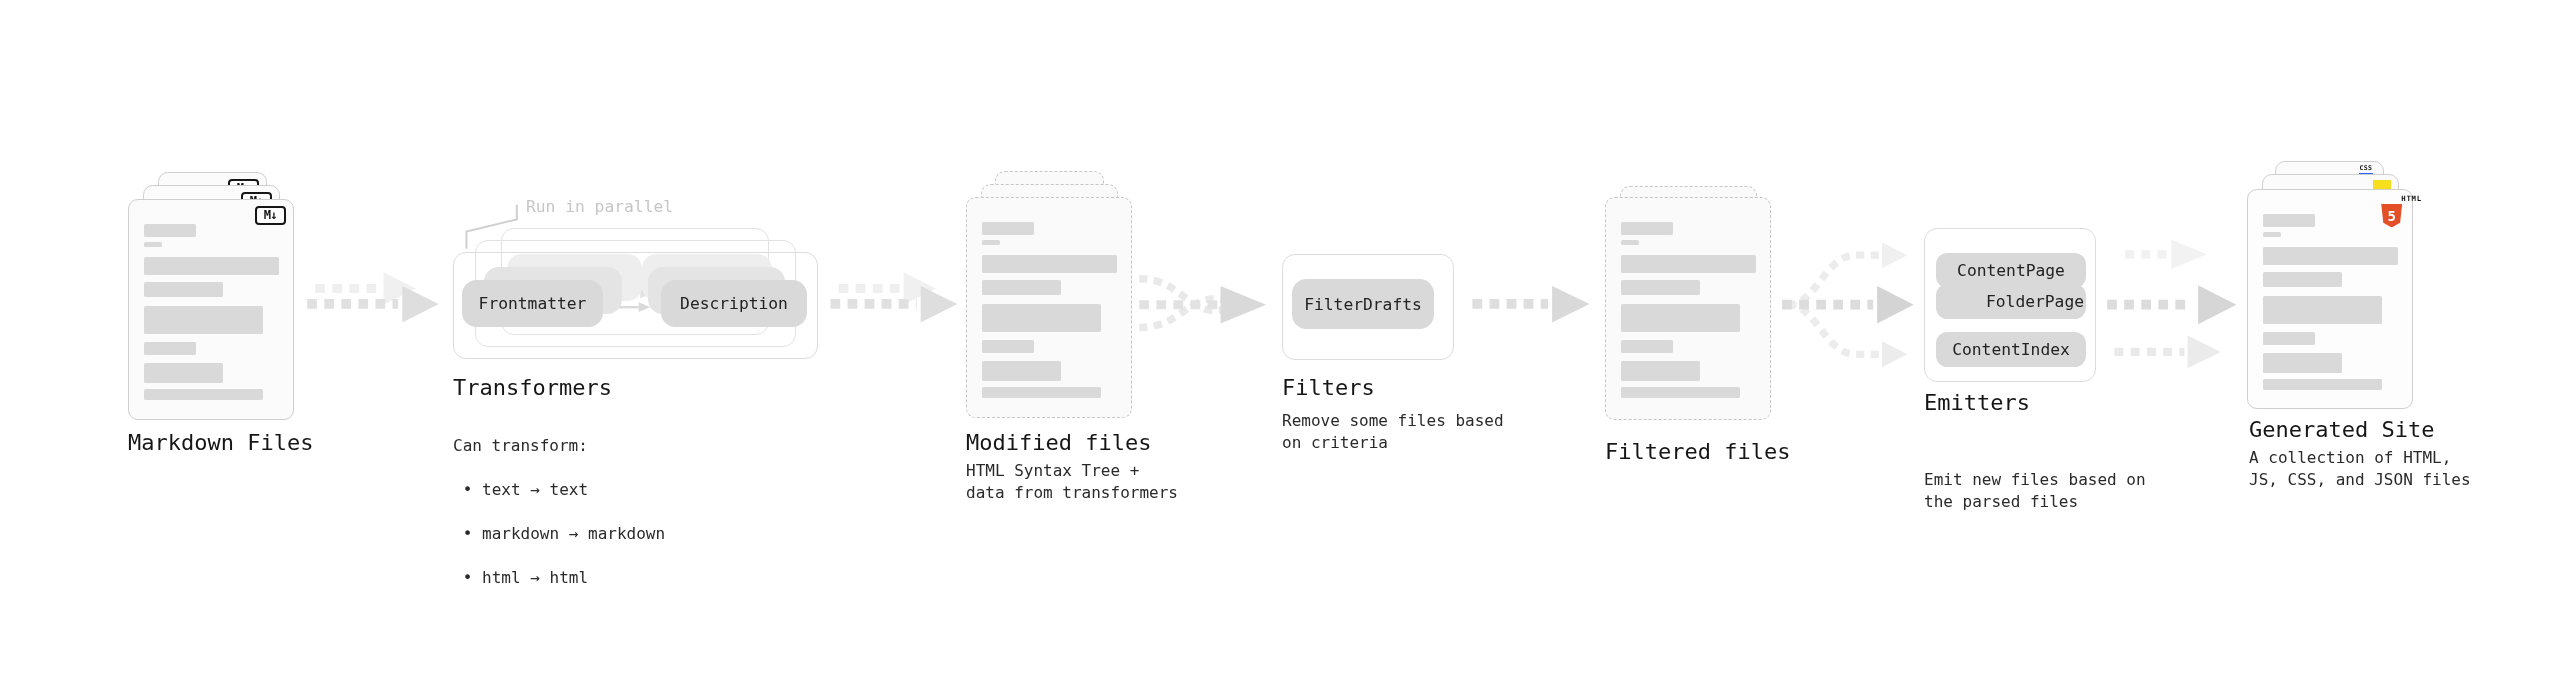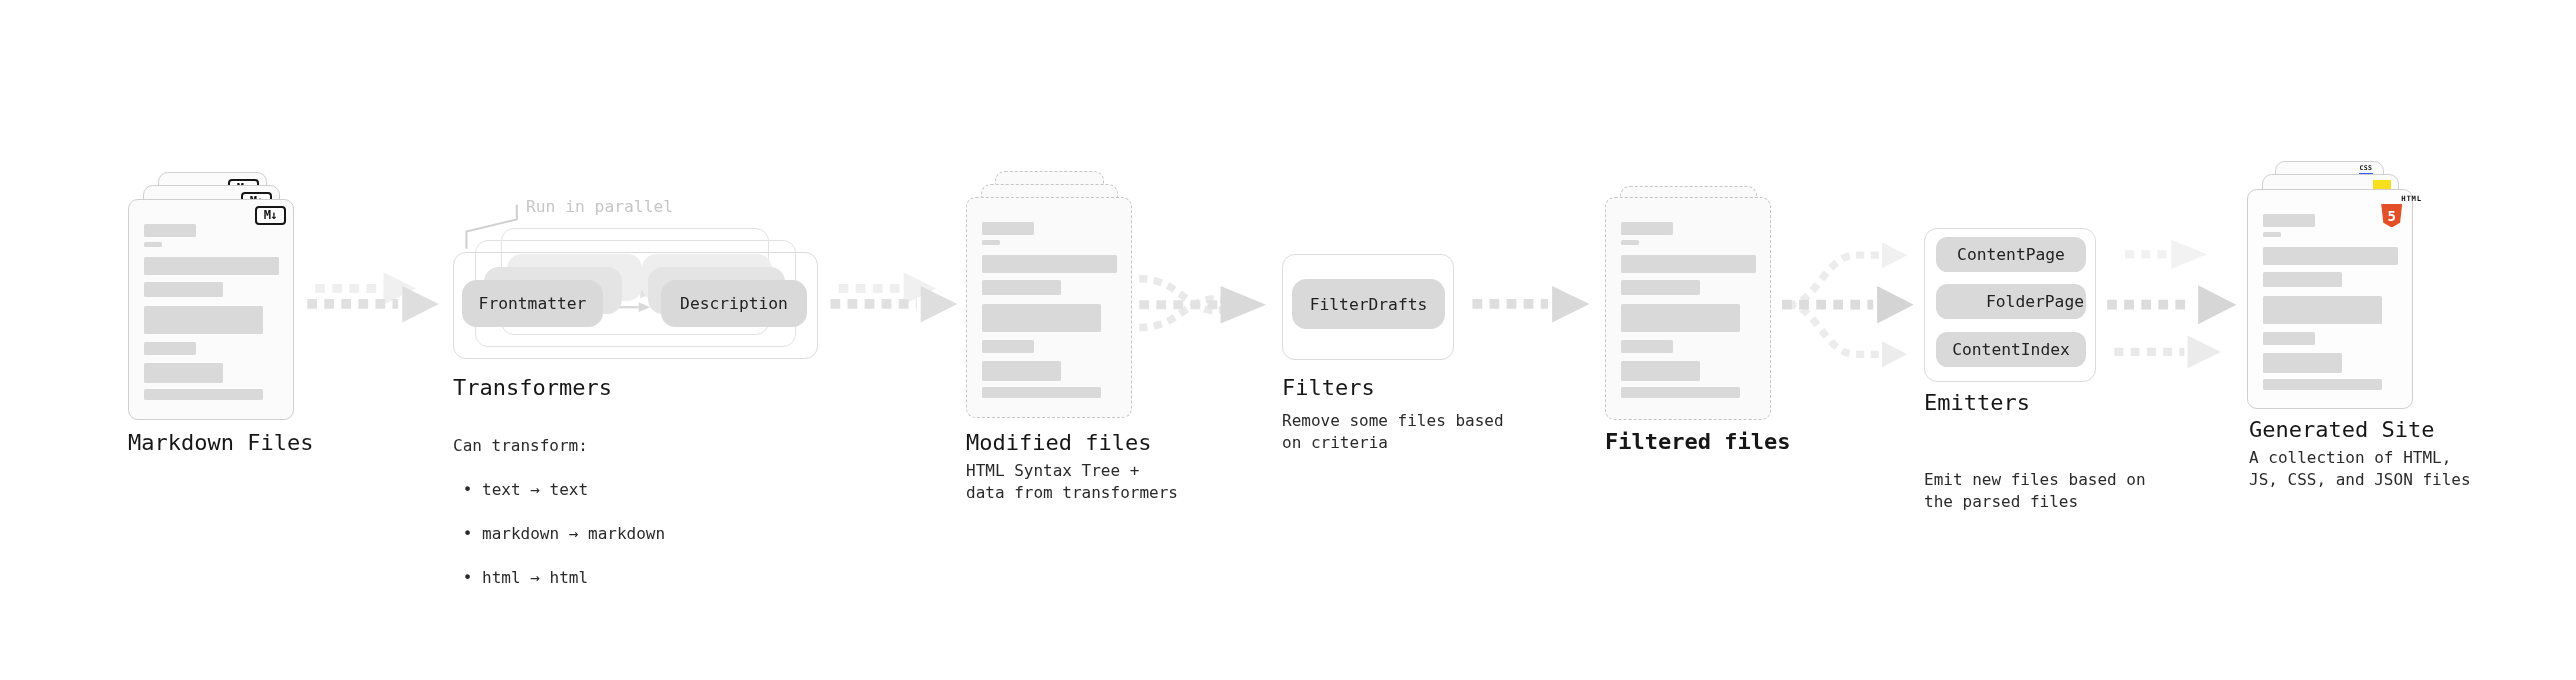--- a/index.html
+++ b/index.html
@@ -170,44 +170,44 @@
       <div class="bar b7"></div>
       <div class="bar b8"></div>
     </div>
     <div class="heading" style="left:966px;top:431px;">Modified files</div>
     <div class="sub" style="left:966px;top:460px;">HTML Syntax Tree +
 data from transformers</div>
   </div>
 
   <div>
     <div class="toolbox" style="left:1282px;top:254px;width:172px;height:106px;"></div>
-    <div class="pill" style="left:1292px;top:279px;width:153px;height:50px;">FilterDrafts</div>
+    <div class="pill" style="left:1292px;top:279px;width:142px;height:50px;">FilterDrafts</div>
     <div class="heading" style="left:1282px;top:376px;">Filters</div>
     <div class="sub" style="left:1282px;top:410px;">Remove some files based
 on criteria</div>
   </div>
 
   <div>
     <div class="doc-tab dashed" style="left:1620px;top:186px;"></div>
     <div class="doc dashed" style="left:1605px;top:197px;height:223px;">
       <div class="bar b1"></div>
       <div class="bar b2"></div>
       <div class="bar b3"></div>
       <div class="bar b4"></div>
       <div class="bar b5"></div>
       <div class="bar b6"></div>
       <div class="bar b7"></div>
       <div class="bar b8"></div>
     </div>
-    <div class="heading" style="left:1605px;top:430px;font-weight:bold;">Filtered files</div>
+    <div class="heading" style="left:1605px;top:440px;">Filtered files</div>
   </div>
 
   <div>
     <div class="toolbox" style="left:1924px;top:228px;width:172px;height:154px;"></div>
-    <div class="pill" style="left:1936px;top:237px;width:150px;height:35px;border-radius:11.4px;">ContentPage</div>
+    <div class="pill" style="left:1936px;top:253px;width:150px;height:35px;border-radius:11.4px;">ContentPage</div>
     <div class="pill" style="left:1936px;top:284px;width:150px;height:35px;border-radius:11.4px;padding-left:48px;">FolderPage</div>
     <div class="pill" style="left:1936px;top:332px;width:150px;height:35px;border-radius:11.4px;">ContentIndex</div>
     <div class="heading" style="left:1924px;top:391px;">Emitters</div>
     <div class="sub" style="left:1924px;top:425px;margin-top:44px;">Emit new files based on
 the parsed files</div>
   </div>
 
   <div>
     <div class="doc-tab" style="left:2275px;top:161px;width:109px;">
       <div class="css-badge">

